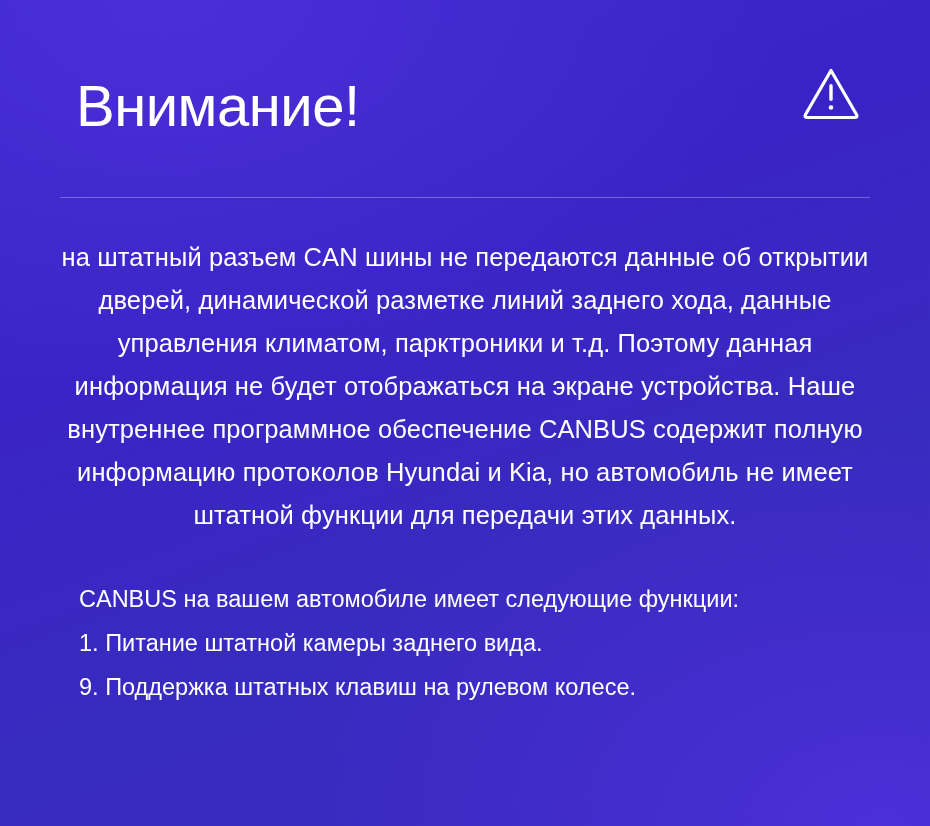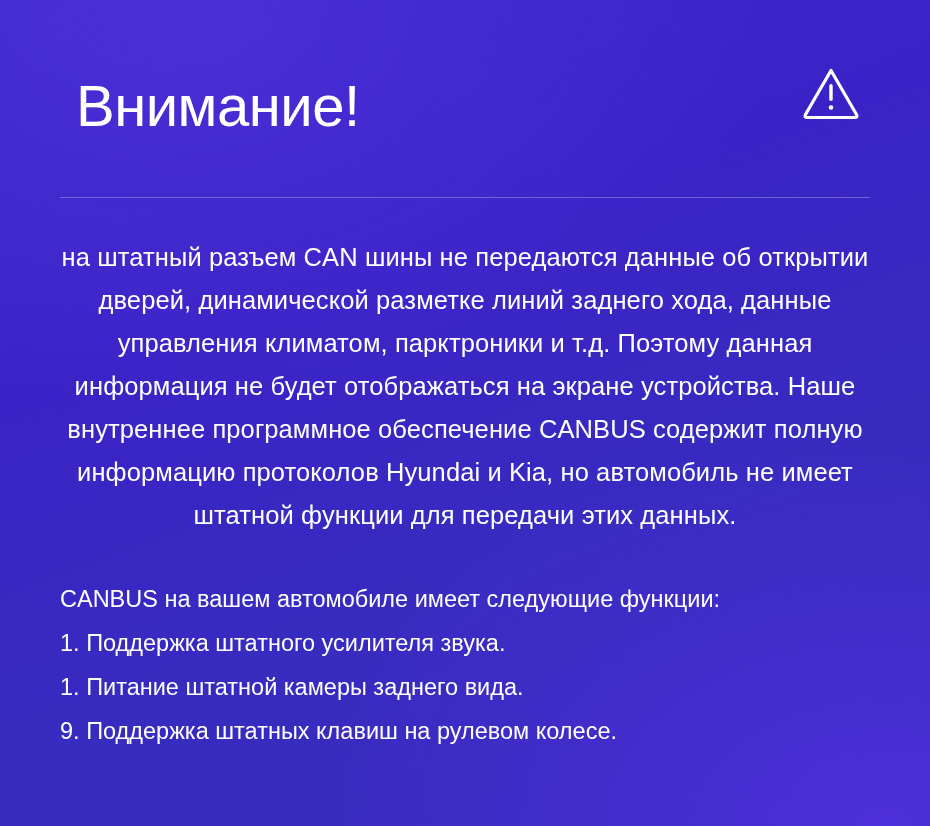--- a/index.html
+++ b/index.html
@@ -56,20 +56,21 @@
     letter-spacing: 0.1px;
     font-weight: 500;
     text-align: center;
   }
   .features {
     margin-top: 40px;
     color: #ffffff;
     font-size: 23.5px;
     line-height: 44px;
     font-weight: 500;
+    margin-left: 19px;
   }
   .features .lead {
     display: block;
   }
   .features .item {
     display: block;
   }
 </style>
 </head>
 <body>
@@ -86,18 +87,17 @@
       </svg>
     </span>
   </div>
 
   <div class="divider"></div>
 
   <p class="body-text">на штатный разъем CAN шины не передаются данные об открытии дверей, динамической разметке линий заднего хода, данные управления климатом, парктроники и т.д. Поэтому данная информация не будет отображаться на экране устройства. Наше внутреннее программное обеспечение CANBUS содержит полную информацию протоколов Hyundai и Kia, но автомобиль не имеет штатной функции для передачи этих данных.</p>
 
   <div class="features">
     <span class="lead">CANBUS на вашем автомобиле имеет следующие функции:</span>
-    <span class="item">1. Поддержка штатного усилителя звука.</span>
     <span class="item">1. Питание штатной камеры заднего вида.</span>
     <span class="item">9. Поддержка штатных клавиш на рулевом колесе.</span>
   </div>
 
 </div>
 
 </body></html>

